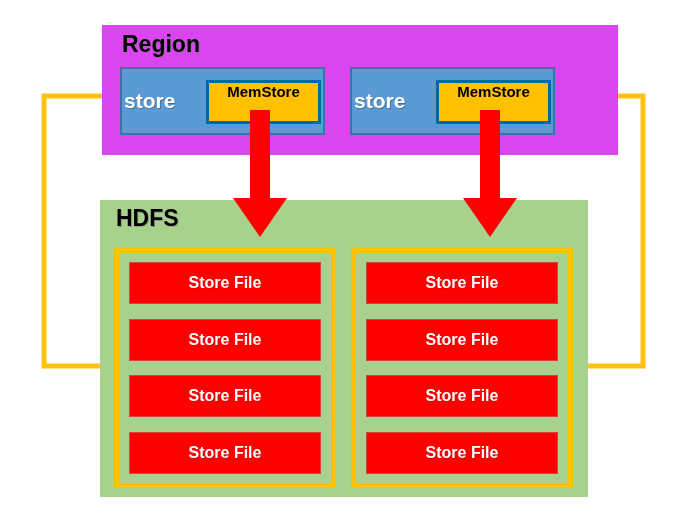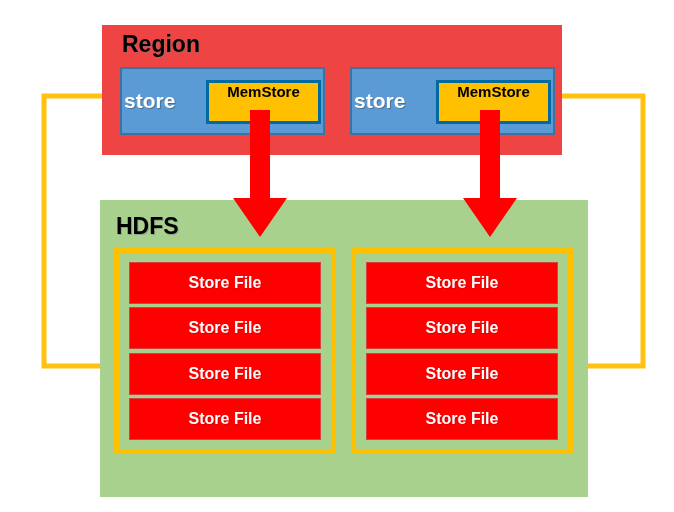--- a/index.html
+++ b/index.html
@@ -29,23 +29,23 @@
     height: 512px;
     z-index: 1;
     pointer-events: none;
   }
 
   
   #region-panel {
     position: absolute;
     left: 102px;
     top: 25px;
-    width: 460px;
+    width: 516px;
     height: 130px;
-    background: #ef4444;
+    background: #d946ef;
     z-index: 2;
   }
   #region-title {
     position: absolute;
     left: 20px;
     top: 6px;
     font-size: 23px;
     font-weight: bold;
     color: #000000;
     letter-spacing: 0px;
@@ -112,28 +112,27 @@
     z-index: 2;
   }
   #hdfs-title {
     position: absolute;
     left: 16px;
     top: 5px;
     font-size: 23px;
     font-weight: bold;
     color: #000000;
     text-shadow: 1px 1px 0 rgba(120,120,120,0.55);
-    margin-top: 8px;
   }
 
   .storefile-group {
     position: absolute;
     top: 48px;
     width: 222px;
-    height: 206px;
+    height: 240px;
     border: 5px solid #ffc000;
     box-sizing: border-box;
     padding: 9px 10px;
     display: flex;
     flex-direction: column;
     justify-content: space-between;
   }
   #storefile-group-1 { left: 14px; }
   #storefile-group-2 { left: 251px; }
 

